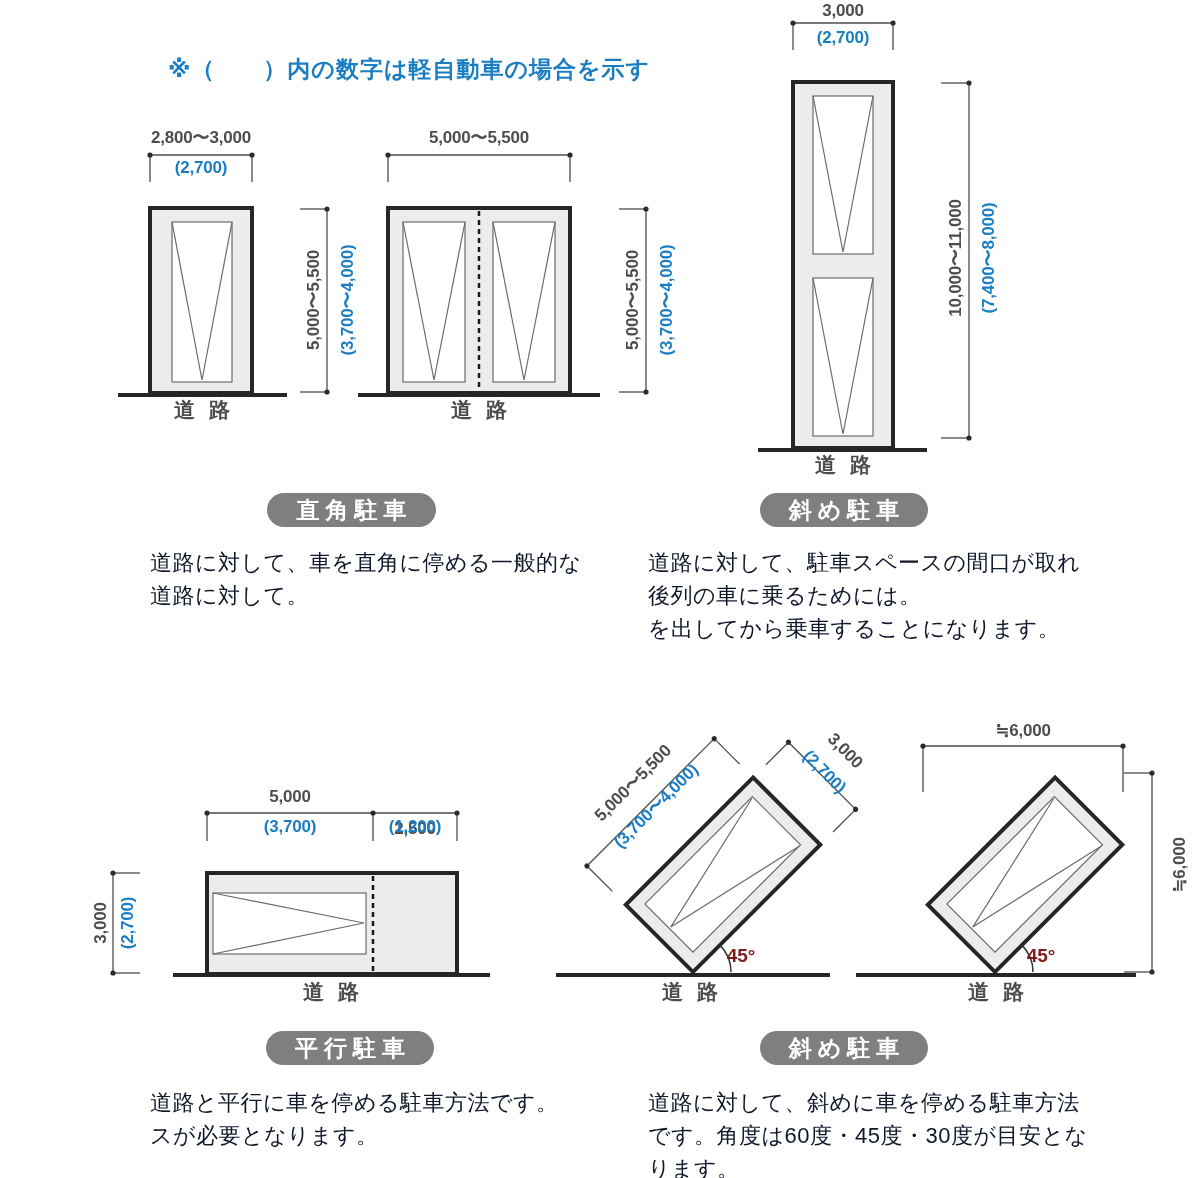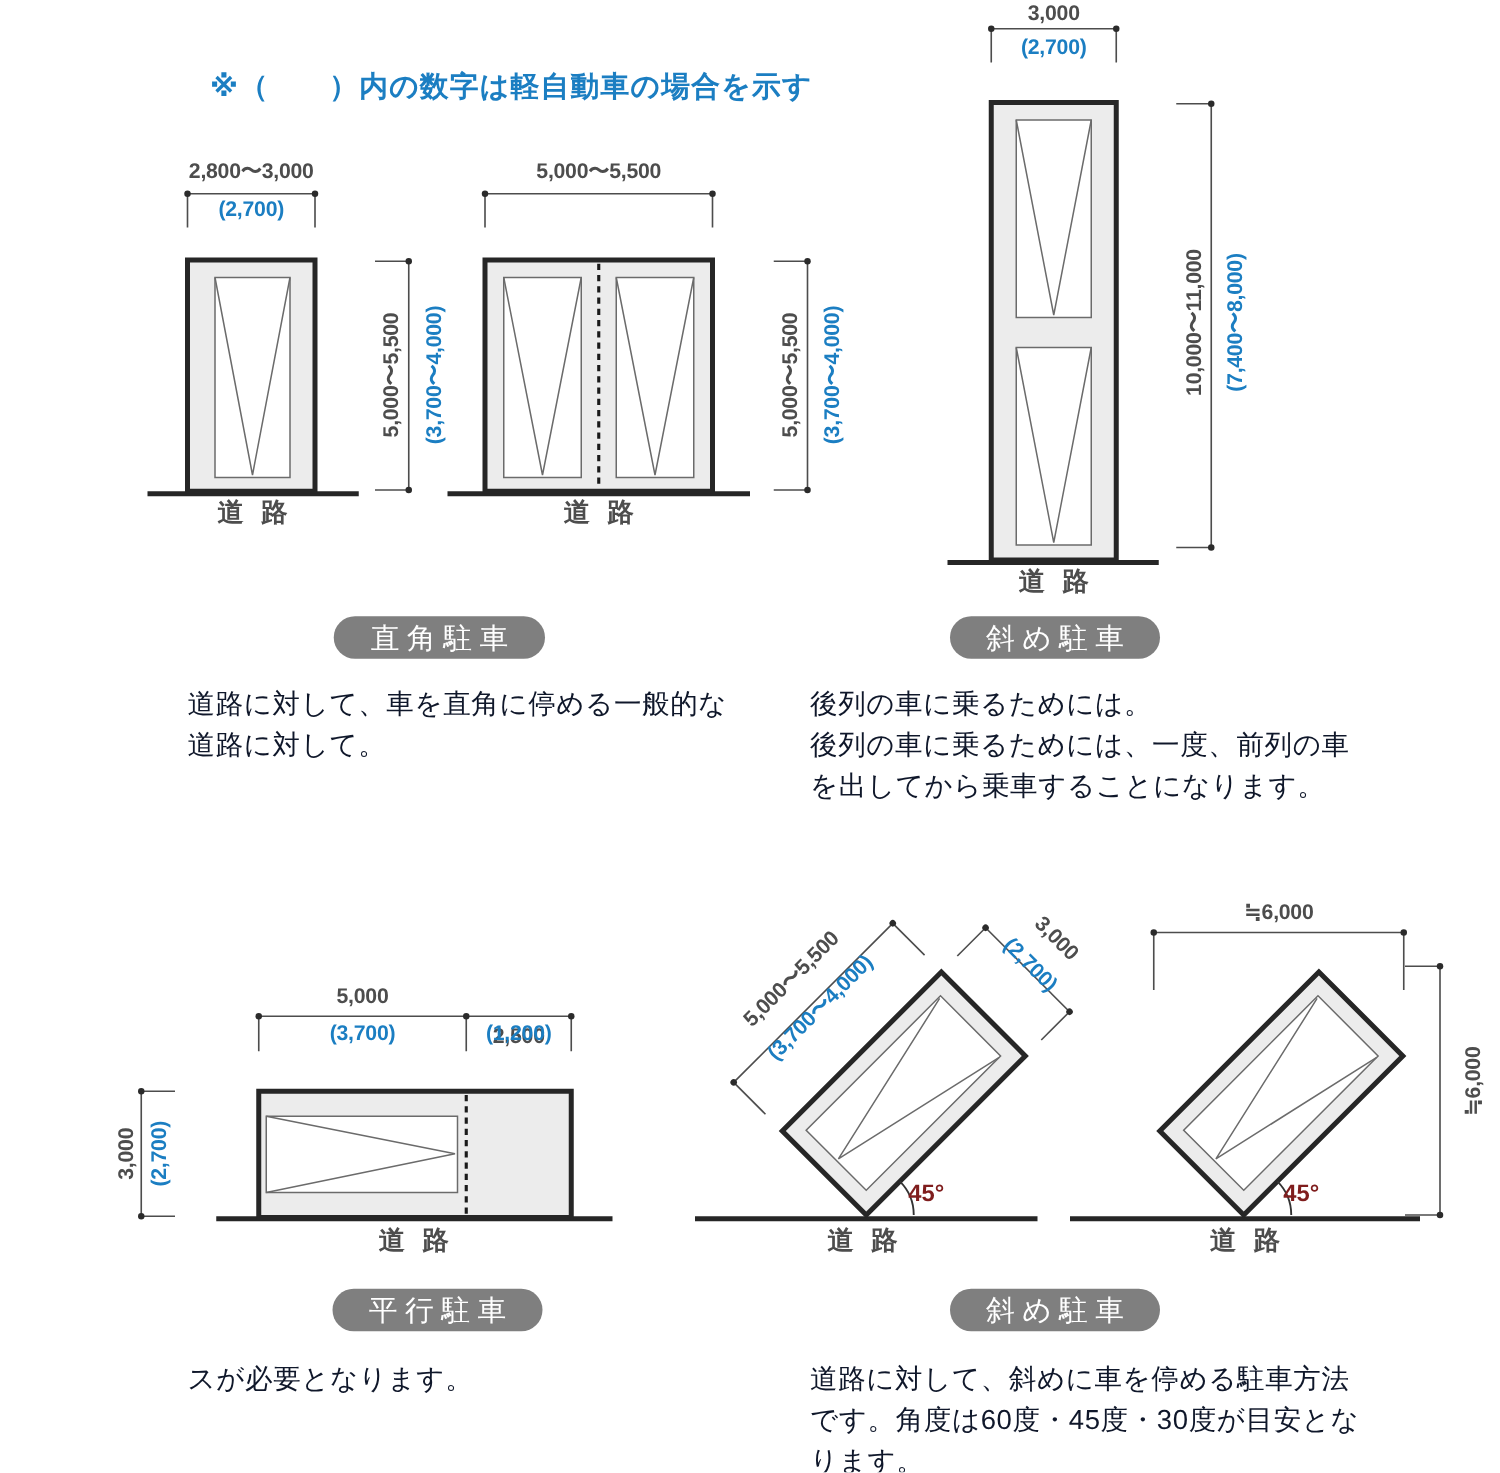--- a/index.html
+++ b/index.html
@@ -21,21 +21,21 @@
   .vtext{position:absolute;transform:translate(-50%,-50%) rotate(-90deg);white-space:nowrap;}
   .r45{position:absolute;transform:translate(-50%,-50%) rotate(-45deg);white-space:nowrap;}
   .r45cw{position:absolute;transform:translate(-50%,-50%) rotate(45deg);white-space:nowrap;}
   
   .note{font-weight:bold;font-size:23px;color:#1b7ec2;letter-spacing:1px;}
   .dim{font-weight:bold;font-size:17px;color:#4d4d4d;letter-spacing:-0.2px;}
   .kei{color:#1b7ec2;}
   .road-label{font-weight:bold;font-size:21px;color:#4d4d4d;word-spacing:8px;}
   .angle{font-weight:bold;font-size:19px;color:#7f1d1d;}
   .badge{position:absolute;background:#7f7f7f;border-radius:17px;color:#ffffff;display:flex;
-         align-items:center;justify-content:center;font-weight:normal;font-size:23px;
+         align-items:center;justify-content:center;font-weight:bold;font-size:23px;
          letter-spacing:6px;text-indent:6px;}
   .body-text{font-size:22px;color:#0f172a;line-height:33px;letter-spacing:0.5px;font-weight:500;}
 </style>
 </head>
 <body>
 
 <div id="canvas">
 
   <svg width="1200" height="1178" viewBox="0 0 1200 1178">
 
@@ -176,22 +176,22 @@
   <div class="ctext road-label" style="left:843px;top:465px">道 路</div>
 
   <div class="badge" style="left:267px;top:493px;width:169px;height:34px">直角駐車</div>
   <div class="badge" style="left:760px;top:493px;width:168px;height:34px">斜め駐車</div>
 
   <div class="ltext body-text" style="left:150px;top:546px">
     <div>道路に対して、車を直角に停める一般的な</div>
     <div>道路に対して。</div>
   </div>
   <div class="ltext body-text" style="left:648px;top:546px">
+    <div>道路に対して、駐車スペースの間口が取れ</div>
     <div>後列の車に乗るためには。</div>
-    <div>後列の車に乗るためには、一度、前列の車</div>
     <div>を出してから乗車することになります。</div>
   </div>
 
   <div class="ctext dim" style="left:290px;top:797px">5,000</div>
   <div class="ctext dim kei" style="left:290px;top:827px">(3,700)</div>
   <div class="ctext dim" style="left:415px;top:829px">2,500</div>
   <div class="ctext dim kei" style="left:415px;top:827px">(1,200)</div>
   <div class="vtext dim" style="left:101px;top:923px">3,000</div>
   <div class="vtext dim kei" style="left:128px;top:923px">(2,700)</div>
   <div class="ctext road-label" style="left:331px;top:992px">道 路</div>
@@ -205,20 +205,21 @@
 
   <div class="ctext dim" style="left:1023px;top:730px">≒6,000</div>
   <div class="vtext dim" style="left:1179px;top:865px">≒6,000</div>
   <div class="ctext angle" style="left:1041px;top:956px">45°</div>
   <div class="ctext road-label" style="left:996px;top:992px">道 路</div>
 
   <div class="badge" style="left:266px;top:1031px;width:168px;height:34px">平行駐車</div>
   <div class="badge" style="left:760px;top:1031px;width:168px;height:34px">斜め駐車</div>
 
   <div class="ltext body-text" style="left:150px;top:1086px">
+    <div>道路と平行に車を停める駐車方法です。</div>
     <div>スが必要となります。</div>
   </div>
   <div class="ltext body-text" style="left:648px;top:1086px">
     <div>道路に対して、斜めに車を停める駐車方法</div>
     <div>です。角度は60度・45度・30度が目安とな</div>
     <div>ります。</div>
   </div>
 
 </div>
 

